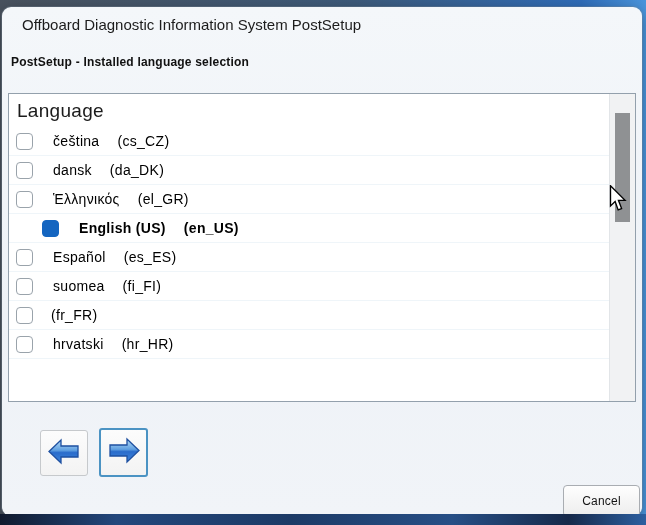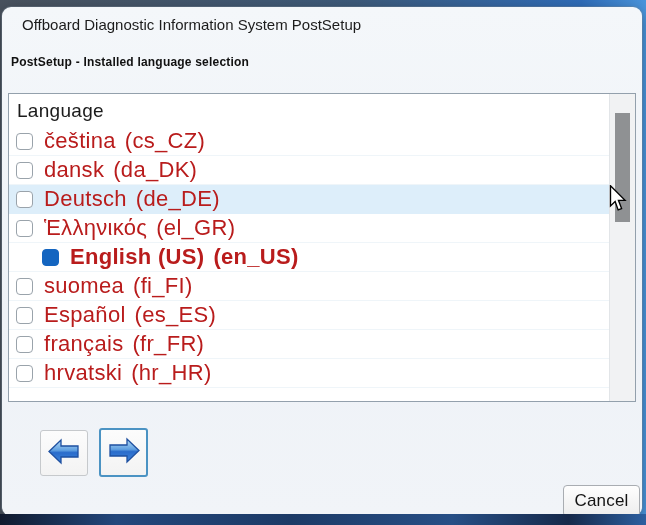--- a/index.html
+++ b/index.html
@@ -32,22 +32,22 @@
   .listbox{
     position:absolute;left:6px;top:86px;width:628px;height:309px;
     background:#fff;border:1px solid #93a0ac;overflow:hidden;box-sizing:border-box;text-align:right;
   }
   .list-header{
     height:33px;display:flex;align-items:center;padding-left:8px;
     font-size:19px;color:#1b1b1b;letter-spacing:.3px;
   }
   .row{
     height:29px;display:flex;align-items:center;
-    font-size:22px;color:#b91c1c;letter-spacing:.3px;
-    border-bottom:1px solid rgba(210,225,238,.35);box-sizing:border-box;
+    font-size:14px;color:#000000;letter-spacing:.3px;
+    border-bottom:1px solid rgba(210,225,238,.35);box-sizing:border-box;gap:9px;
   }
   .row.highlighted{background:#ddeefa;border-bottom-color:transparent;}
   .row.bold{font-weight:bold;padding-left:26px;}
   .cb{
     width:17px;height:17px;margin-left:7px;flex:0 0 17px;
     border:1px solid #9aa3ab;border-radius:4px;background:#fff;box-sizing:border-box;
     display:flex;align-items:center;justify-content:center;
   }
   .cb.checked{background:#1465c0;border-color:#1465c0;}
   .row-label{margin-left:11px;white-space:nowrap;}
@@ -64,21 +64,21 @@
     background:linear-gradient(180deg,#fcfcfc,#f3f3f3);
     border:1px solid #c6c9cc;box-sizing:border-box;
     display:flex;align-items:center;justify-content:center;
   }
   .nav-btn.back{left:38px;top:423px;}
   .nav-btn.forward{left:97px;top:421px;width:49px;height:49px;border:2px solid #4b93c3;}
   .cancel-btn{
     position:absolute;left:561px;top:478px;width:77px;height:32px;
     background:linear-gradient(180deg,#fefefe,#ededed);
     border:1px solid #a9adb2;border-radius:4px;box-sizing:border-box;
-    font-size:17px;color:#141414;display:flex;align-items:center;justify-content:center;
+    font-size:12px;color:#141414;display:flex;align-items:center;justify-content:center;
     letter-spacing:.2px;
   }
   .cursor{position:absolute;left:609px;top:185px;pointer-events:none;}
 </style>
 </head>
 <body>
 
 <div class="window">
 
   <div class="titlebar">
@@ -97,60 +97,52 @@
     <span class="row-label">čeština</span>
     <span class="row-code">(cs_CZ)</span>
   </div>
         <div class="row">
     <span class="cb">
       
     </span>
     <span class="row-label">dansk</span>
     <span class="row-code">(da_DK)</span>
   </div>
-        <div class="row highlighted">
-    <span class="cb">
-      
-    </span>
-    <span class="row-label">Deutsch</span>
-    <span class="row-code">(de_DE)</span>
-  </div>
         <div class="row">
     <span class="cb">
       
     </span>
     <span class="row-label">Ἑλληνικός</span>
     <span class="row-code">(el_GR)</span>
   </div>
         <div class="row bold">
     <span class="cb checked">
       
     </span>
     <span class="row-label">English (US)</span>
     <span class="row-code">(en_US)</span>
   </div>
         <div class="row">
     <span class="cb">
       
     </span>
+    <span class="row-label">Español</span>
+    <span class="row-code">(es_ES)</span>
+  </div>
+        <div class="row">
+    <span class="cb">
+      
+    </span>
     <span class="row-label">suomea</span>
     <span class="row-code">(fi_FI)</span>
   </div>
         <div class="row">
     <span class="cb">
       
     </span>
-    <span class="row-label">Español</span>
-    <span class="row-code">(es_ES)</span>
-  </div>
-        <div class="row">
-    <span class="cb">
-      
-    </span>
-    <span class="row-label">français</span>
     <span class="row-code">(fr_FR)</span>
   </div>
         <div class="row">
     <span class="cb">
       
     </span>
     <span class="row-label">hrvatski</span>
     <span class="row-code">(hr_HR)</span>
   </div>
       </div>

